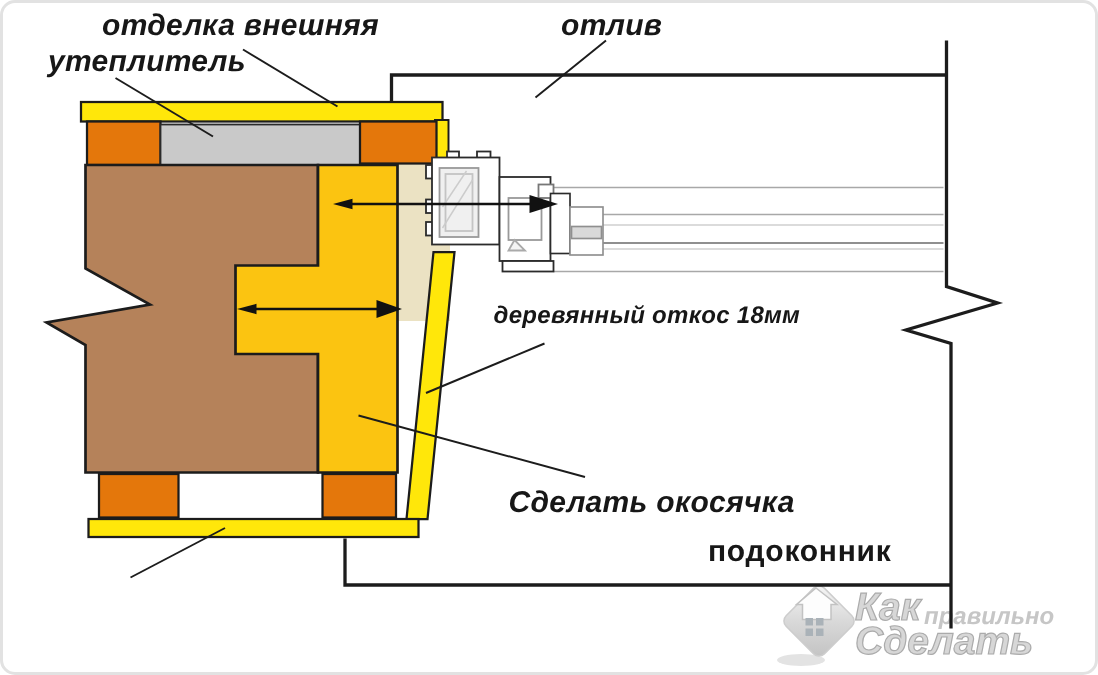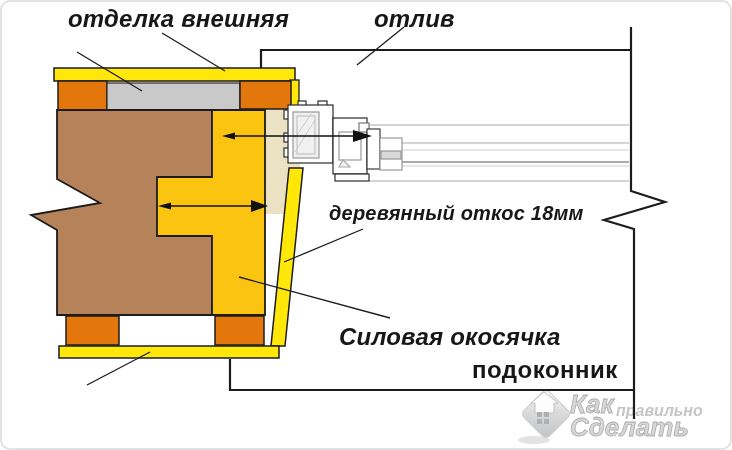--- a/index.html
+++ b/index.html
@@ -11,21 +11,21 @@
     background:#fff;
     overflow:hidden;
     font-family:"Liberation Sans", sans-serif;
   }
   .stage svg{position:absolute;left:0;top:0;}
   .lbl{
     position:absolute;
     font-family:"Liberation Sans", sans-serif;
     font-weight:bold;
     font-style:italic;
-    font-size:24px;
+    font-size:20px;
     color:#171717;
     white-space:nowrap;
     letter-spacing:.2px;
     line-height:1.1;
   }
   .lbl.upright{font-style:normal;letter-spacing:.5px;margin-left:48px;}
 </style>
 </head>
 <body>
 
@@ -130,17 +130,18 @@
       <polygon points="370,134 351,128 351,140" stroke="none"></polygon>
     </g>
     <g stroke="#111" fill="#111">
       <line x1="166" y1="204" x2="250" y2="204" stroke-width="1.6"></line>
       <polygon points="156,204 169,200.5 169,207.5" stroke="none"></polygon>
       <polygon points="266,204 249,198 249,210" stroke="none"></polygon>
     </g>
   </svg>
 
   <div class="lbl" style="left:66px;top:4px">отделка внешняя</div>
+  <div class="lbl" style="left:30px;top:28px">утеплитель</div>
   <div class="lbl" style="left:372px;top:4px">отлив</div>
-  <div class="lbl" style="left:327px;top:200px;font-size:20px">деревянный откос 18мм</div>
-  <div class="lbl" style="left:337px;top:322px">Силовая окосячка</div>
+  <div class="lbl" style="left:327px;top:200px;font-size:16px">деревянный откос 18мм</div>
+  <div class="lbl" style="left:337px;top:322px">Сделать окосячка</div>
   <div class="lbl upright" style="left:422px;top:355px">подоконник</div>
 </div>
 
 </body></html>

